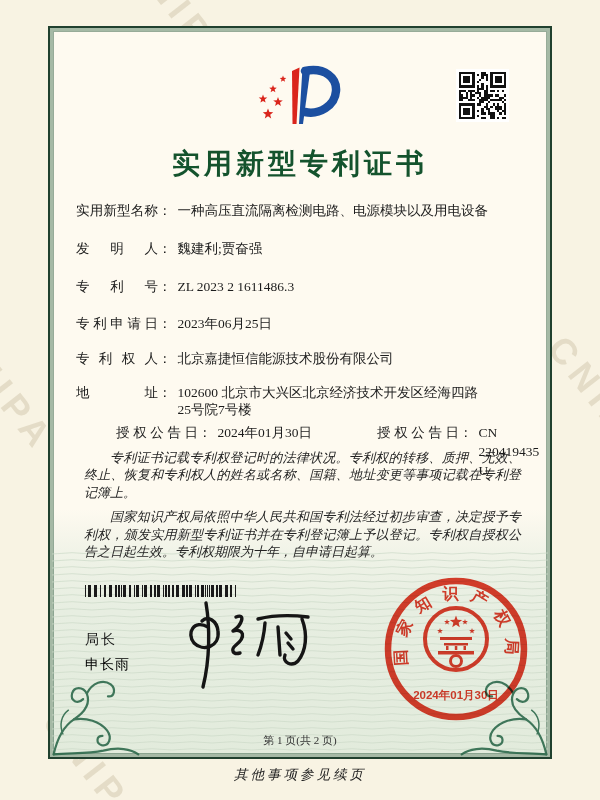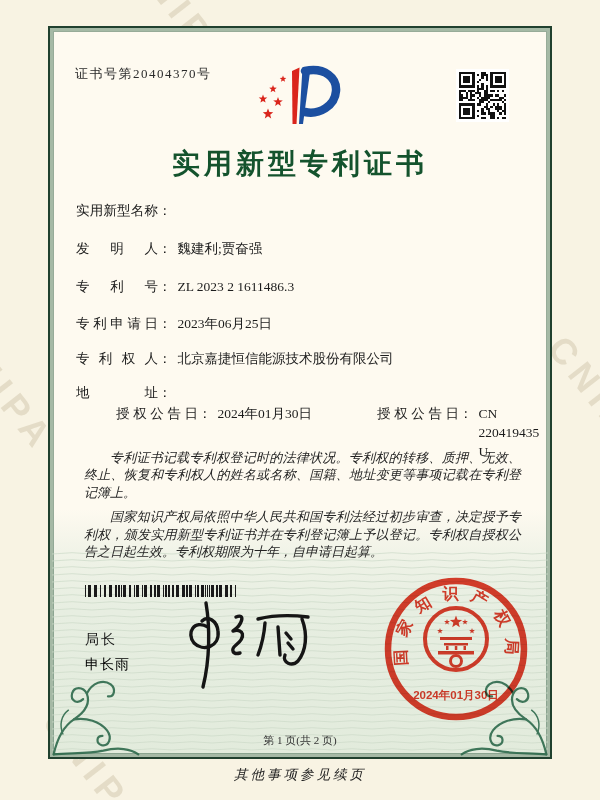--- a/index.html
+++ b/index.html
@@ -109,21 +109,20 @@
   <svg class="flourish" style="left:458px;top:666px" width="92" height="92" viewBox="0 0 100 100">
     <g stroke="#2e6a4c" stroke-width="2.4" fill="none" stroke-linecap="round" opacity="0.9" transform="translate(100,0) scale(-1,1)">
       <path d="M4,96 C8,78 14,66 26,58 C38,50 44,40 40,30 C36,22 26,22 24,30 C22,38 30,42 36,36"></path>
       <path d="M26,58 C40,56 54,60 62,70 C68,78 64,88 56,86 C50,84 50,76 57,76"></path>
       <path d="M4,96 C20,94 40,96 58,92 C74,88 88,90 96,96"></path>
       <path d="M40,30 C46,18 58,14 66,20 C72,25 70,34 63,33"></path>
       <path d="M14,74 C10,64 12,54 20,48" stroke-width="1.6"></path>
     </g>
   </svg>
 
-  <div class="cert-no">证书号第20404370号</div>
 
   <svg class="logo" width="96" height="80" viewBox="0 0 96 80">
     <g id="logoStars">
         <path d="M31.0,11.5L31.9,13.8L34.3,13.9L32.4,15.5L33.1,17.8L31.0,16.5L28.9,17.8L29.6,15.5L27.7,13.9L30.1,13.8Z" fill="#da251c"></path>
         <path d="M21.0,21.0L22.0,23.6L24.8,23.8L22.6,25.5L23.4,28.2L21.0,26.7L18.6,28.2L19.4,25.5L17.2,23.8L20.0,23.6Z" fill="#da251c"></path>
         <path d="M11.0,30.5L12.1,33.5L15.3,33.6L12.8,35.6L13.6,38.6L11.0,36.9L8.4,38.6L9.2,35.6L6.7,33.6L9.9,33.5Z" fill="#da251c"></path>
         <path d="M26.0,33.0L27.2,36.3L30.8,36.5L28.0,38.6L28.9,42.0L26.0,40.1L23.1,42.0L24.0,38.6L21.2,36.5L24.8,36.3Z" fill="#da251c"></path>
         <path d="M16.0,44.5L17.4,48.1L21.2,48.3L18.2,50.7L19.2,54.4L16.0,52.3L12.8,54.4L13.8,50.7L10.8,48.3L14.6,48.1Z" fill="#da251c"></path>
       </g>
     <polygon points="40,7 47.5,3.5 44.5,60 40.5,60" fill="#da251c"></polygon>
@@ -270,20 +269,21 @@
       <rect x="1" y="15" width="5" height="5" fill="#fff"></rect>
       <rect x="2" y="16" width="3" height="3" fill="#111"></rect>
     </svg>
 
   <div class="title">实用新型专利证书</div>
 
   <div class="fields">
     <div class="field-row mb19">
       <span class="fl">实用新型名称</span>
         <span class="colon">：</span>
+      <span class="fv">一种高压直流隔离检测电路、电源模块以及用电设备</span>
     </div>
     <div class="field-row mb19">
       <span class="fl">发明人</span>
         <span class="colon">：</span>
       <span class="fv">魏建利;贾奋强</span>
     </div>
     <div class="field-row mb18">
       <span class="fl">专利号</span>
         <span class="colon">：</span>
       <span class="fv">ZL 2023 2 1611486.3</span>
@@ -294,20 +294,21 @@
       <span class="fv">2023年06月25日</span>
     </div>
     <div class="field-row mb16">
       <span class="fl">专利权人</span>
         <span class="colon">：</span>
       <span class="fv">北京嘉捷恒信能源技术股份有限公司</span>
     </div>
     <div class="field-row addr" style="margin-bottom:3px">
       <span class="fl">地址</span>
         <span class="colon">：</span>
+      <span class="fv">102600 北京市大兴区北京经济技术开发区经海四路25号院7号楼</span>
     </div>
     <div class="field-row">
       <div class="fgroup g1">
         <span class="fl">授权公告日</span>
           <span class="colon">：</span>
         <span class="fv">2024年01月30日</span>
       </div>
       <div class="fgroup">
         <span class="fl">授权公告日</span>
           <span class="colon">：</span>

